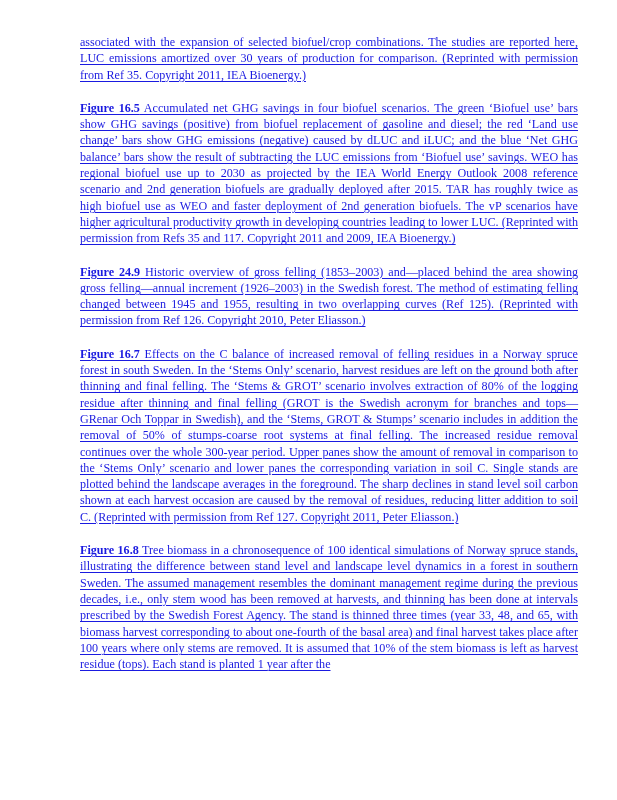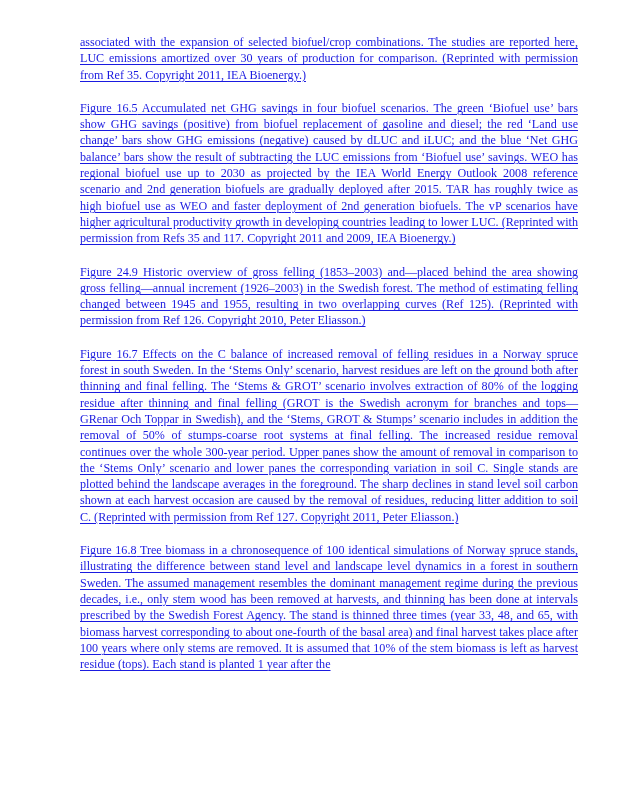--- a/index.html
+++ b/index.html
@@ -36,21 +36,21 @@
     color: #1a1ae0;
     text-decoration: underline;
     text-decoration-color: #1a1ae0;
     text-decoration-thickness: 0.6px;
     text-underline-offset: 2px;
   }
   .para:last-child {
     margin-bottom: 0;
   }
   .figlabel {
-    font-weight: normal;
+    font-weight: bold;
   }
 </style>
 </head>
 <body>
 
 <div id="page">
   <div id="content">
 
     <p class="para">
       <span>associated with the expansion of selected biofuel/crop combinations. The studies are reported here, LUC emissions amortized over 30 years of production for comparison. (Reprinted with permission from Ref 35. Copyright 2011, IEA Bioenergy.)</span>

